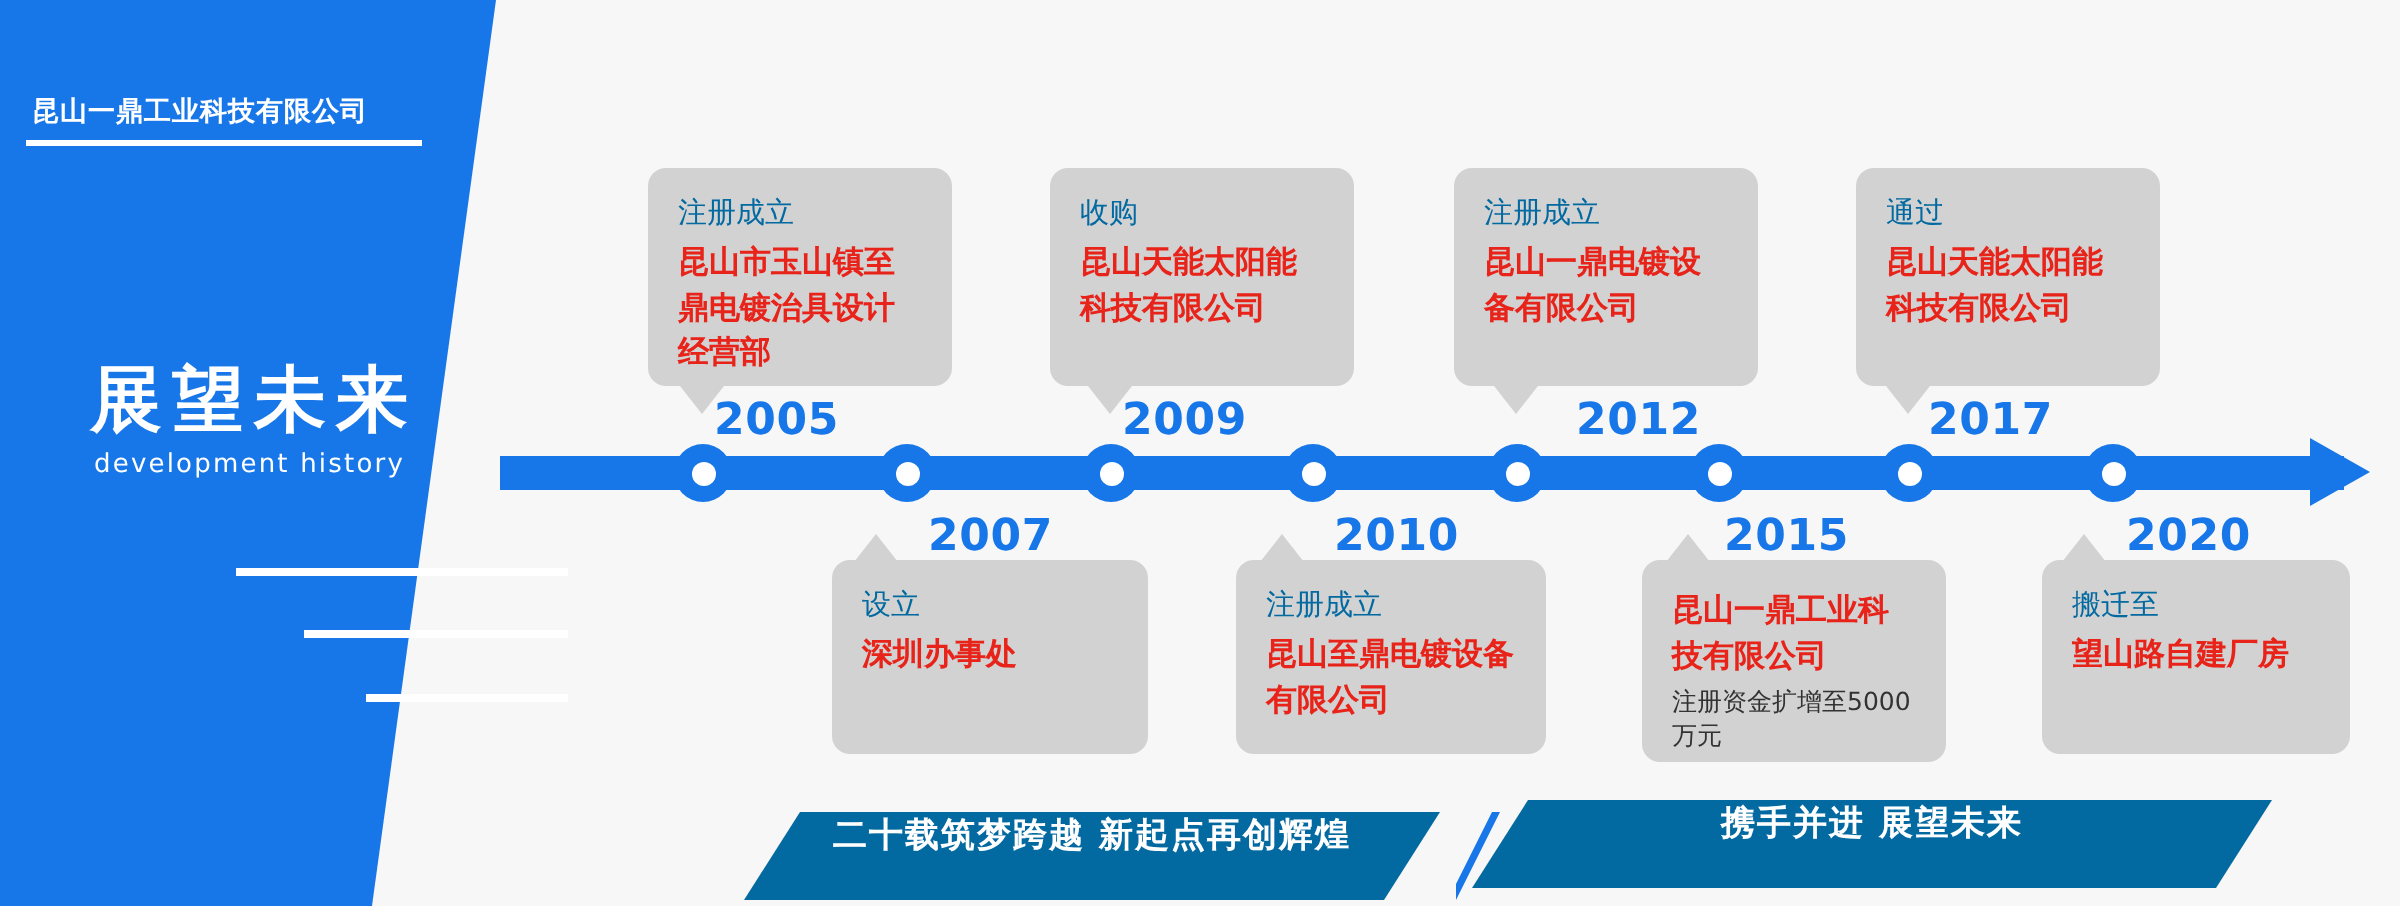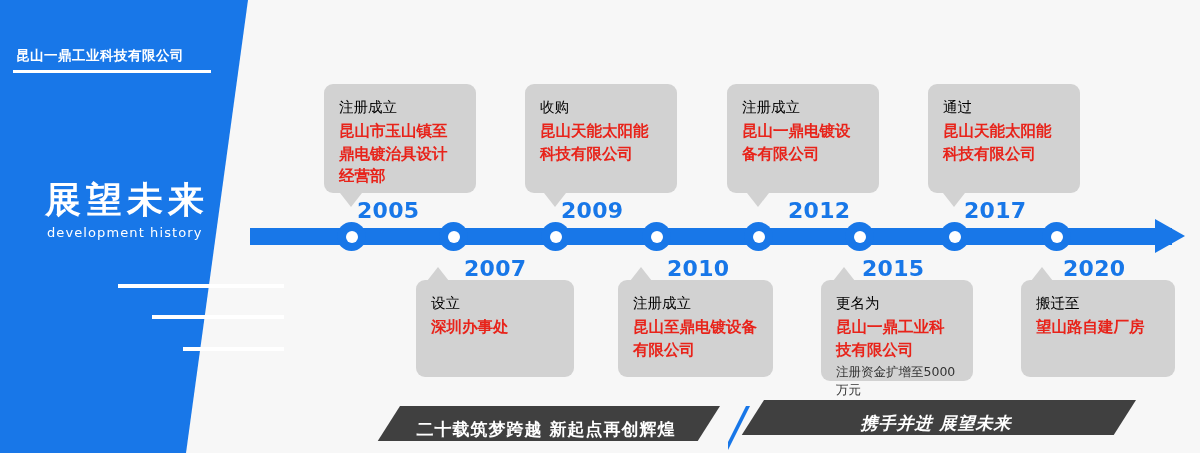--- a/index.html
+++ b/index.html
@@ -66,21 +66,21 @@
     position:absolute; color:#1877e8; font-size:22px; font-weight:bold;
     letter-spacing:.3px; white-space:nowrap;
   }
 
   
   .card{
     position:absolute; background:#d2d2d2; border-radius:9px;
     padding:13px 14px 10px 15px;
   }
   .card .lead{
-    color:#000000; font-size:14.5px; line-height:1.5;
+    color:#0369a1; font-size:14.5px; line-height:1.5;
     white-space:nowrap;
   }
   .card .hi{
     color:#e8231a; font-size:15.5px; font-weight:bold; line-height:1.47;
     margin-top:1px;
   }
   .card .note{
     color:#333333; font-size:12.5px; line-height:1.42; margin-top:2px;
   }
   .tip{ position:absolute; width:0; height:0; }
@@ -90,33 +90,32 @@
     border-top:14px solid #d2d2d2;
   }
   .tip.up{
     border-left:11px solid transparent;
     border-right:11px solid transparent;
     border-bottom:14px solid #d2d2d2;
   }
 
   
   .banner{
-    position:absolute; height:35px; background:#404040;
-    display:flex; align-items:flex-end; justify-content:center;
+    position:absolute; height:44px; background:#0369a1;
+    display:flex; align-items:flex-start; justify-content:center;
     color:#ffffff; font-size:17px; font-weight:bold; letter-spacing:1px;
     white-space:nowrap;
   }
   .banner.b1{
     left:372px; top:406px; width:348px;
     clip-path:polygon(28px 0, 348px 0, 320px 44px, 0 44px);
   }
   .banner.b2{
     left:736px; top:400px; width:400px;
     clip-path:polygon(28px 0, 400px 0, 372px 44px, 0 44px);
-    font-style:italic;
   }
   .banner-chip{
     position:absolute; top:406px; height:44px; background:#1877e8;
   }
   .chip1{ left:728px; width:22px;
     clip-path:polygon(18px 0, 22px 0, 0 44px, 0 36px); }
 </style>
 </head>
 <body>
 
@@ -200,21 +199,20 @@
   </div>
 
   <div class="tip up" style="left:630px; top:267px"></div>
   <div class="card" style="left:618px; top:280px; width:155px; height:97px">
     <div class="lead">注册成立</div>
     <div class="hi">昆山至鼎电镀设备有限公司</div>
   </div>
 
   <div class="tip up" style="left:833px; top:267px"></div>
   <div class="card" style="left:821px; top:280px; width:152px; height:101px">
-    <div class="lead">更名为</div>
     <div class="hi">昆山一鼎工业科技有限公司</div>
     <div class="note">注册资金扩增至5000万元</div>
   </div>
 
   <div class="tip up" style="left:1031px; top:267px"></div>
   <div class="card" style="left:1021px; top:280px; width:154px; height:97px">
     <div class="lead">搬迁至</div>
     <div class="hi">望山路自建厂房</div>
   </div>
 

